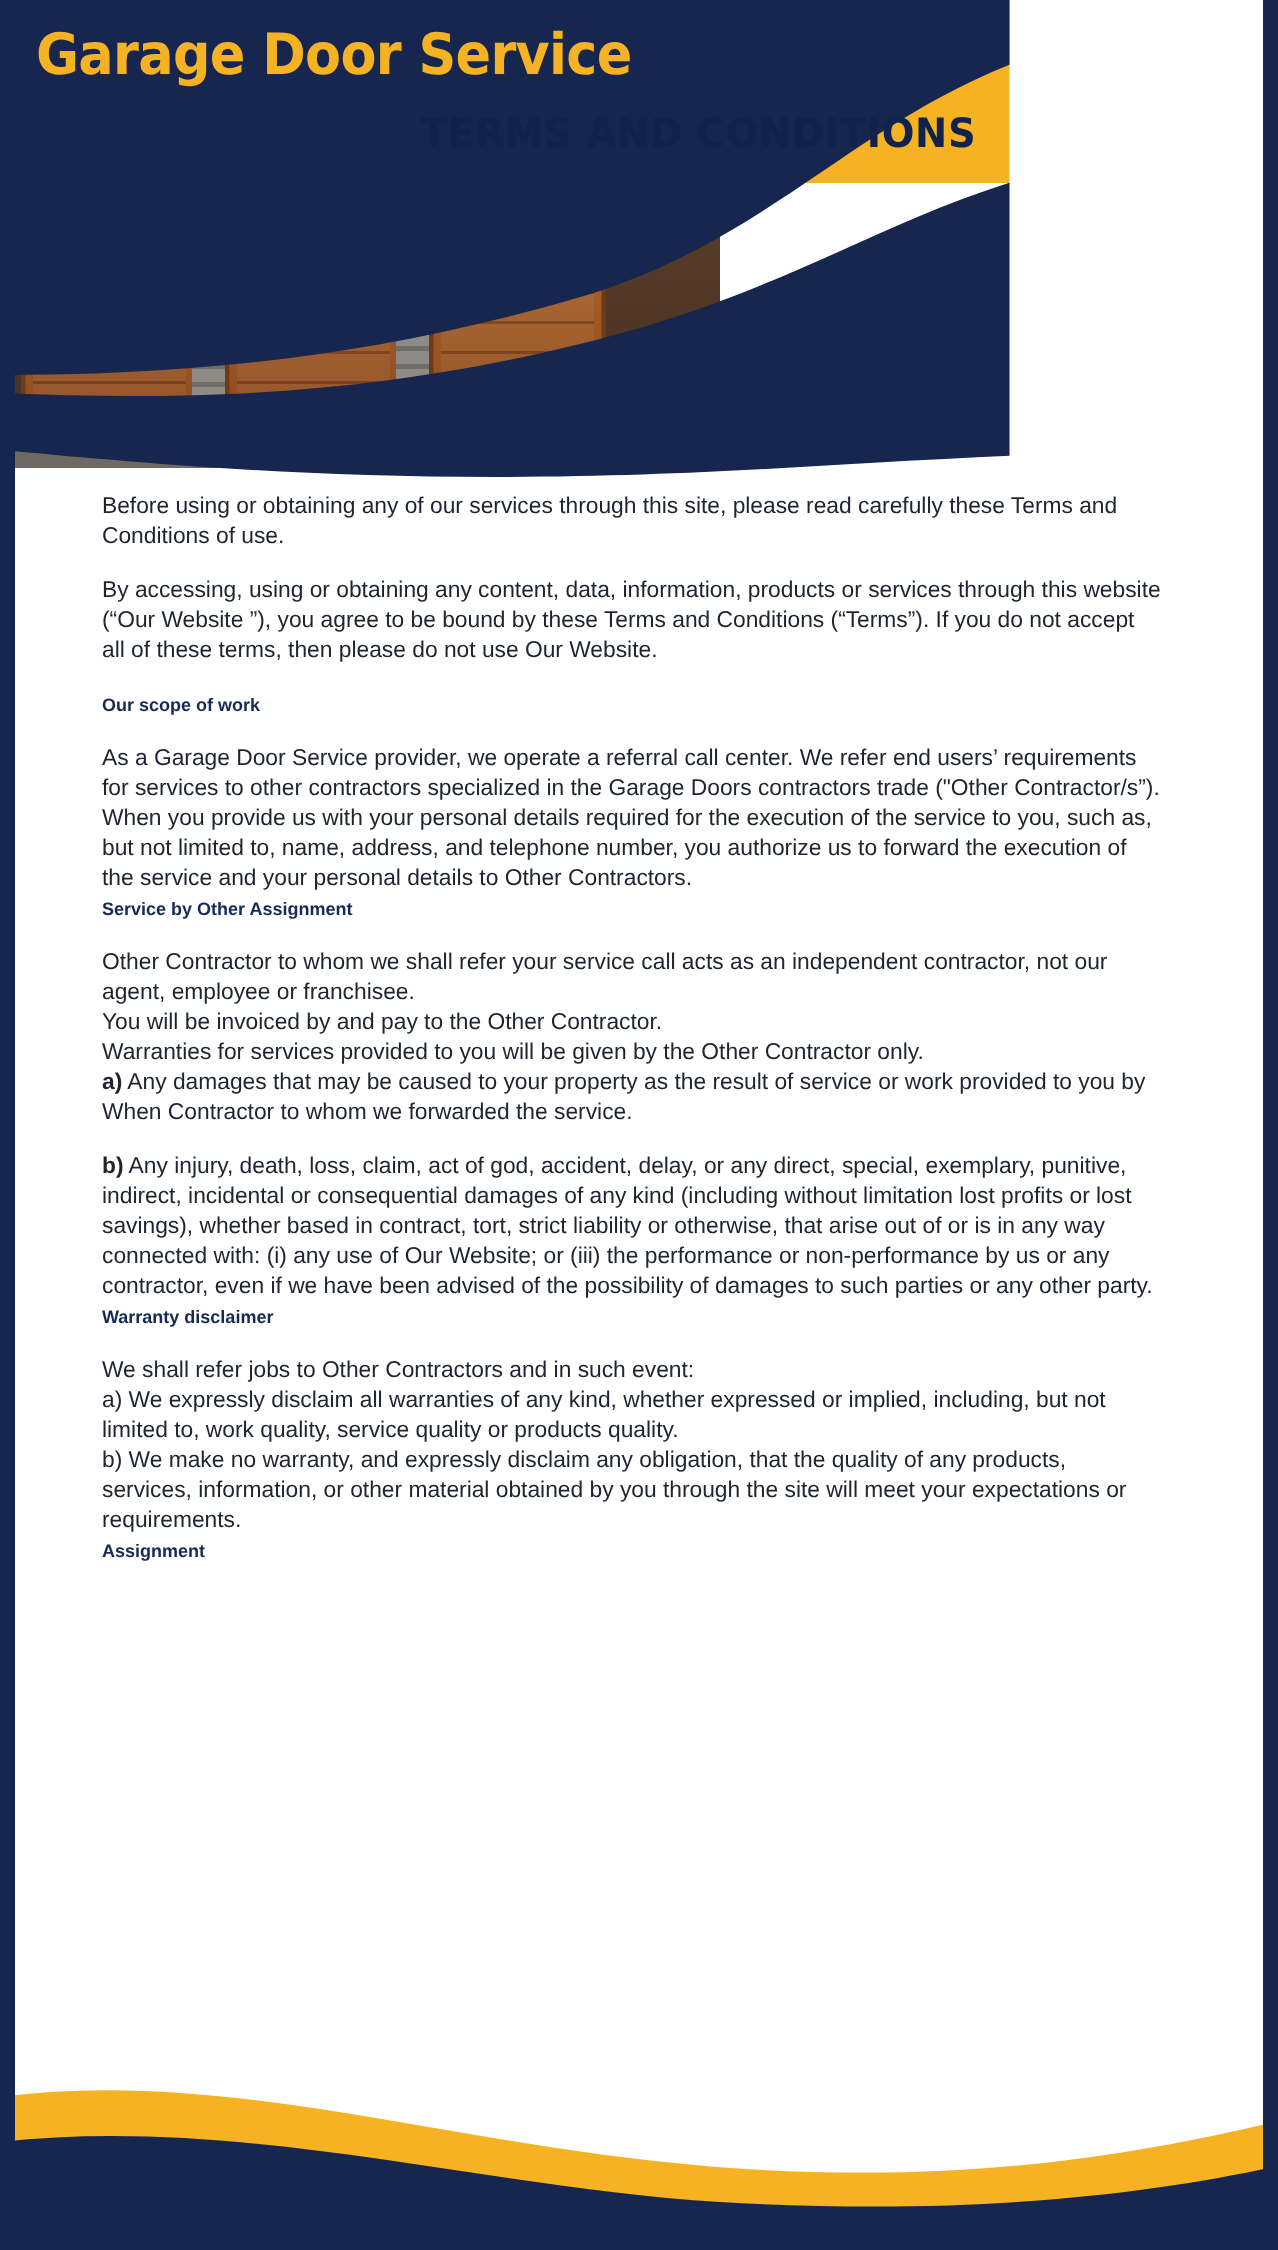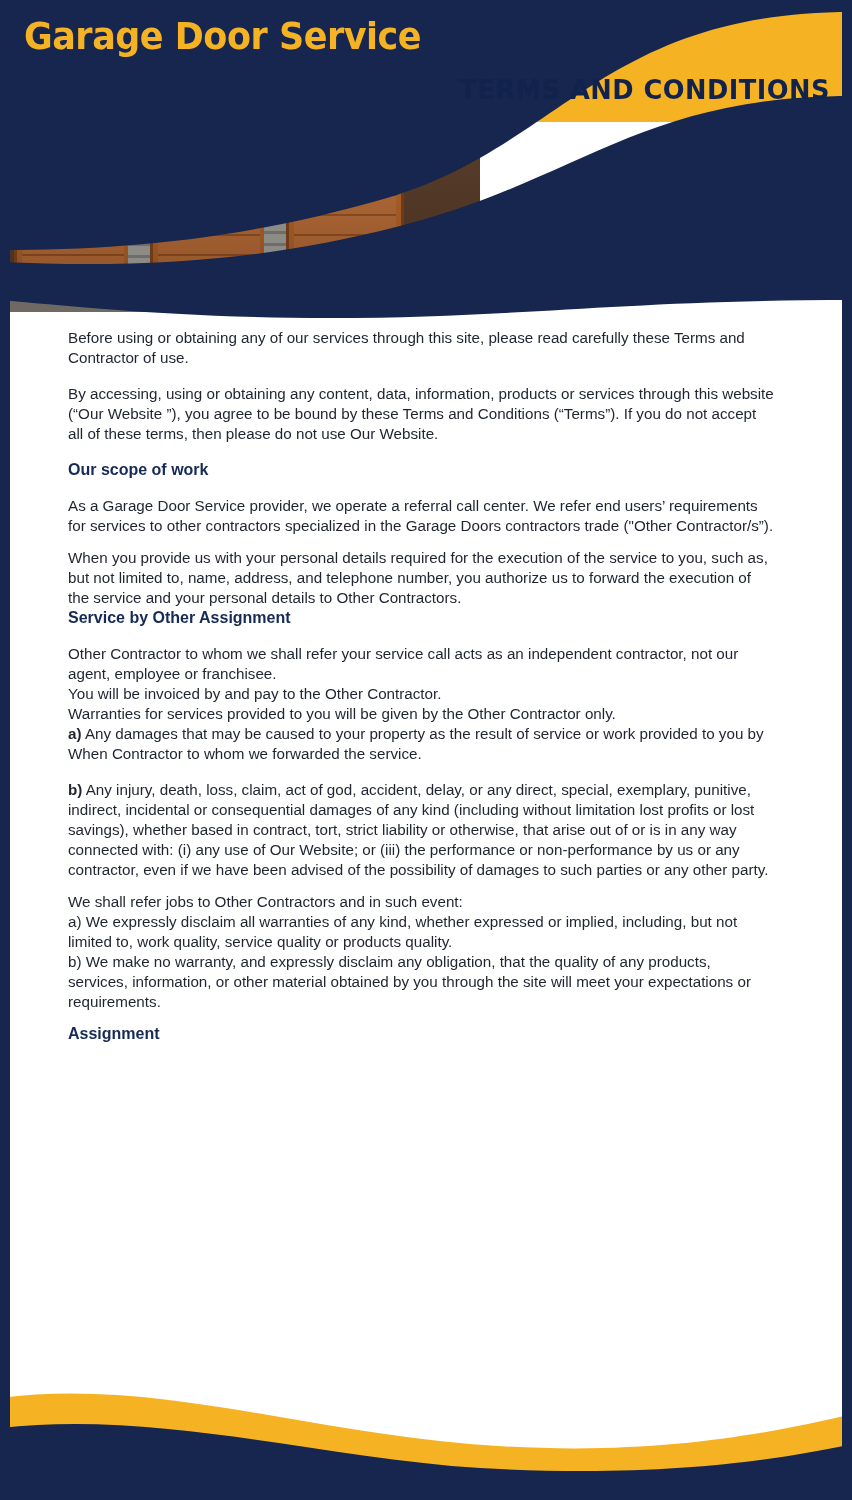--- a/index.html
+++ b/index.html
@@ -16,21 +16,21 @@
     height: 1500px;
     overflow: hidden;
     background: #ffffff;
   }
 
   
   #header {
     position: absolute;
     left: 0;
     top: 0;
-    width: 852px;
+    width: 673px;
     height: 320px;
     overflow: hidden;
   }
   .hdr-yellow {
     position: absolute;
     left: 0;
     top: 0;
     width: 852px;
     height: 122px;
     background: #f5b324;
@@ -159,26 +159,26 @@
     left: 68px;
     top: 328px;
     width: 706px;
     color: #1f2430;
     font-size: 15.2px;
     line-height: 20px;
   }
   #content p {
     margin: 0 0 16px 0;
   }
-  #content p:last-child { margin-bottom: 0; margin-top: 12px; }
+  #content p:last-child { margin-bottom: 0; }
   .sec-head {
     font-weight: bold;
     color: #152a55;
     margin: 0 0 1px 0;
-    font-size: 16px;
+    font-size: 12px;
     line-height: 20px;
   }
   .lead { font-weight: bold; }
 
   
   #footer {
     position: absolute;
     left: 0;
     bottom: 0;
     width: 852px;
@@ -222,21 +222,21 @@
       <path d="M852,96 L852,300 C620,300 520,318 330,318 C180,318 70,306 0,300 L0,262
                C140,268 260,262 400,226 C580,180 640,96 852,96 Z" fill="#16264f"></path>
     </svg>
 
     <div class="hdr-title">Garage Door Service</div>
     <div class="hdr-subtitle">TERMS AND CONDITIONS</div>
   </div>
 
   <div id="content">
 
-    <p>Before using or obtaining any of our services through this site, please read carefully these Terms and Contractor of use.</p>
+    <p>Before using or obtaining any of our services through this site, please read carefully these Terms and Conditions of use.</p>
     <p>By accessing, using or obtaining any content, data, information, products or services through this website (“Our Website ”), you agree to be bound by these Terms and Conditions (“Terms”). If you do not accept all of these terms, then please do not use Our Website.</p>
 
     <div>
       <p class="sec-head">Our scope of work</p>
       <p>As a Garage Door Service provider, we operate a referral call center. We refer end users’ requirements for services to other contractors specialized in the Garage Doors contractors trade ("Other Contractor/s”).</p>
     </div>
 
     <div>
       <p>When you provide us with your personal details required for the execution of the service to you, such as, but not limited to, name, address, and telephone number, you authorize us to forward the execution of the service and your personal details to Other Contractors.</p>
     </div>
@@ -247,20 +247,21 @@
 You will be invoiced by and pay to the Other Contractor.
 Warranties for services provided to you will be given by the Other Contractor only.</p>
     </div>
 
     <div>
       <p><span class="lead">a)</span><span> Any damages that may be caused to your property as the result of service or work provided to you by When Contractor to whom we forwarded the service.</span></p>
       <p><span class="lead">b)</span><span> Any injury, death, loss, claim, act of god, accident, delay, or any direct, special, exemplary, punitive, indirect, incidental or consequential damages of any kind (including without limitation lost profits or lost savings), whether based in contract, tort, strict liability or otherwise, that arise out of or is in any way connected with: (i) any use of Our Website; or (iii) the performance or non-performance by us or any contractor, even if we have been advised of the possibility of damages to such parties or any other party.</span></p>
     </div>
 
     <div>
+      <p class="sec-head">Warranty disclaimer</p>
       <p style="white-space:pre-line">We shall refer jobs to Other Contractors and in such event:
 a) We expressly disclaim all warranties of any kind, whether expressed or implied, including, but not limited to, work quality, service quality or products quality.
 b) We make no warranty, and expressly disclaim any obligation, that the quality of any products, services, information, or other material obtained by you through the site will meet your expectations or requirements.</p>
     </div>
 
     <div>
       <p class="sec-head">Assignment</p>
     </div>
 
   </div>

